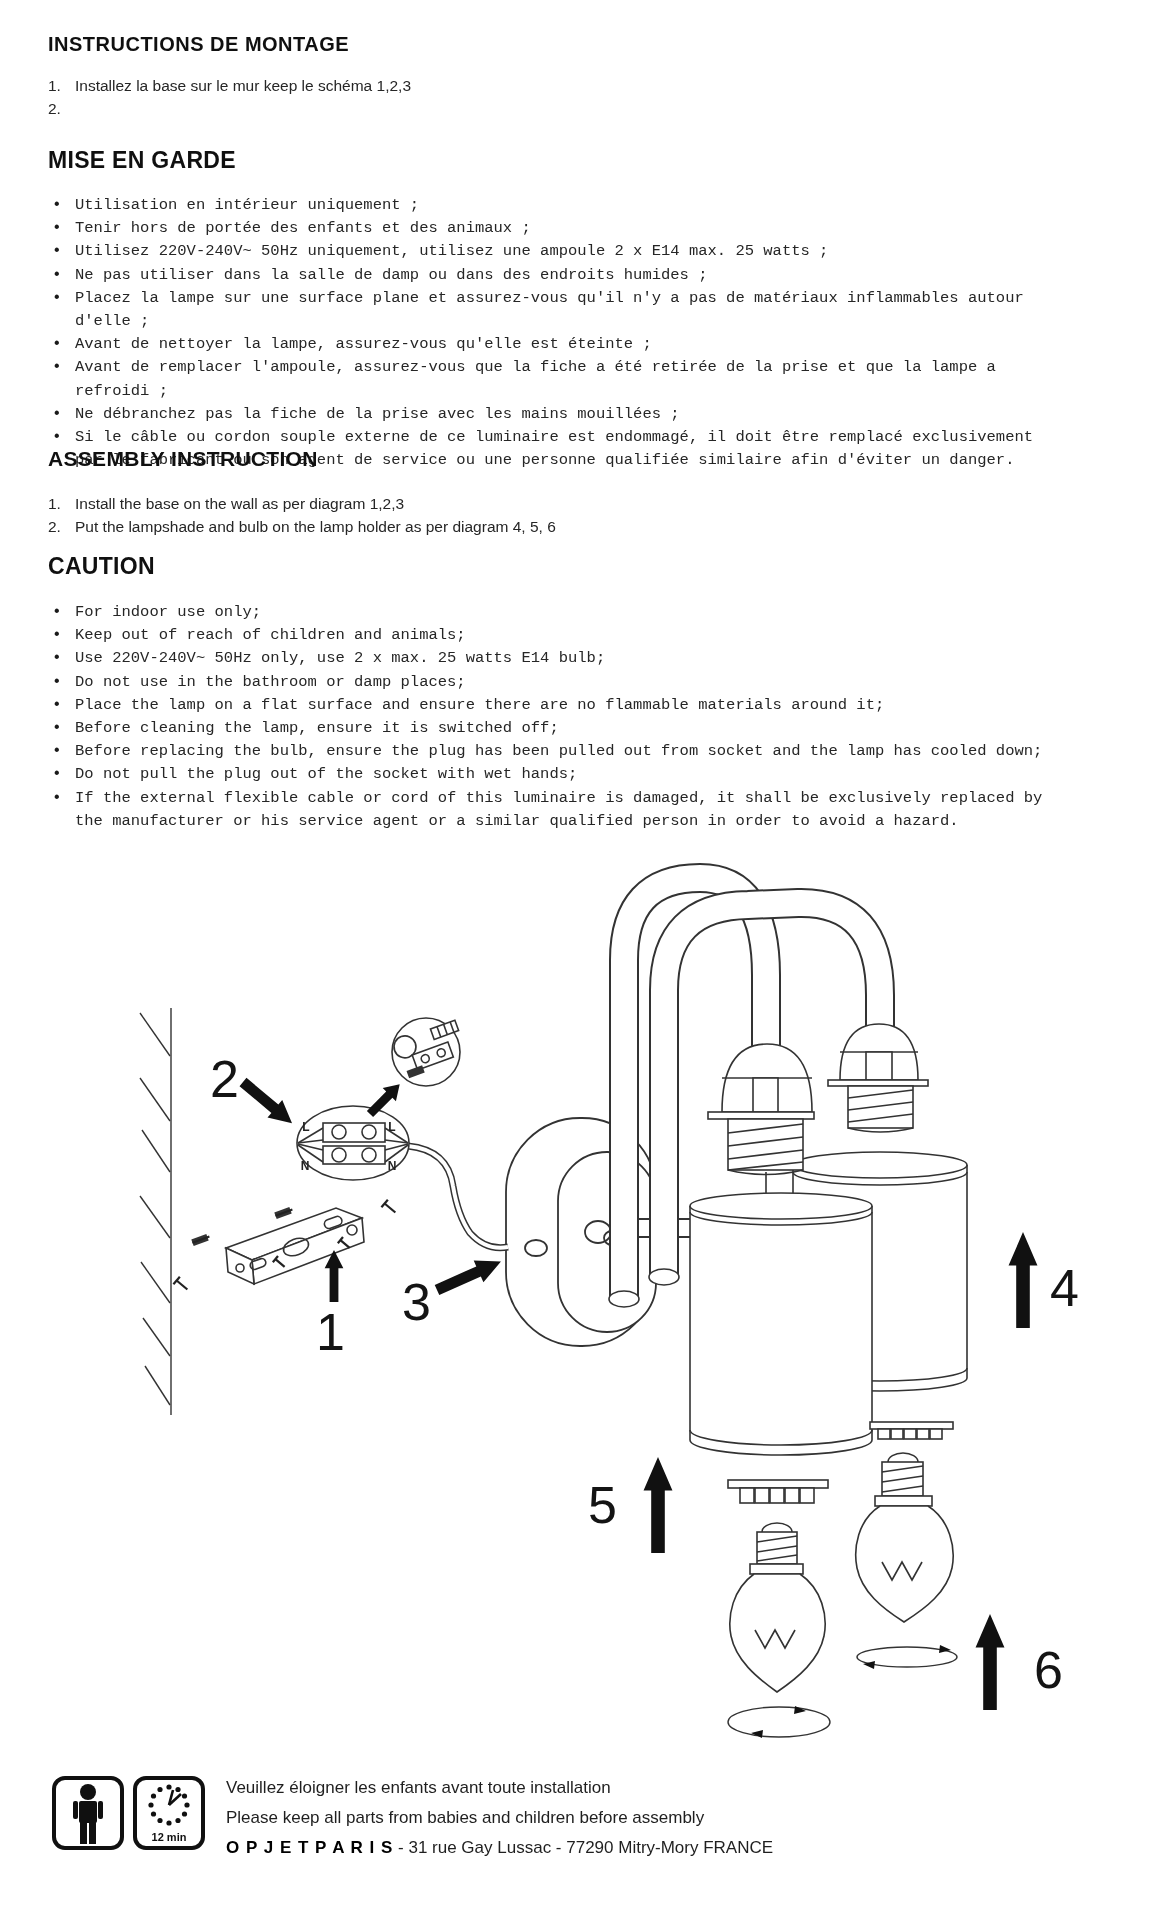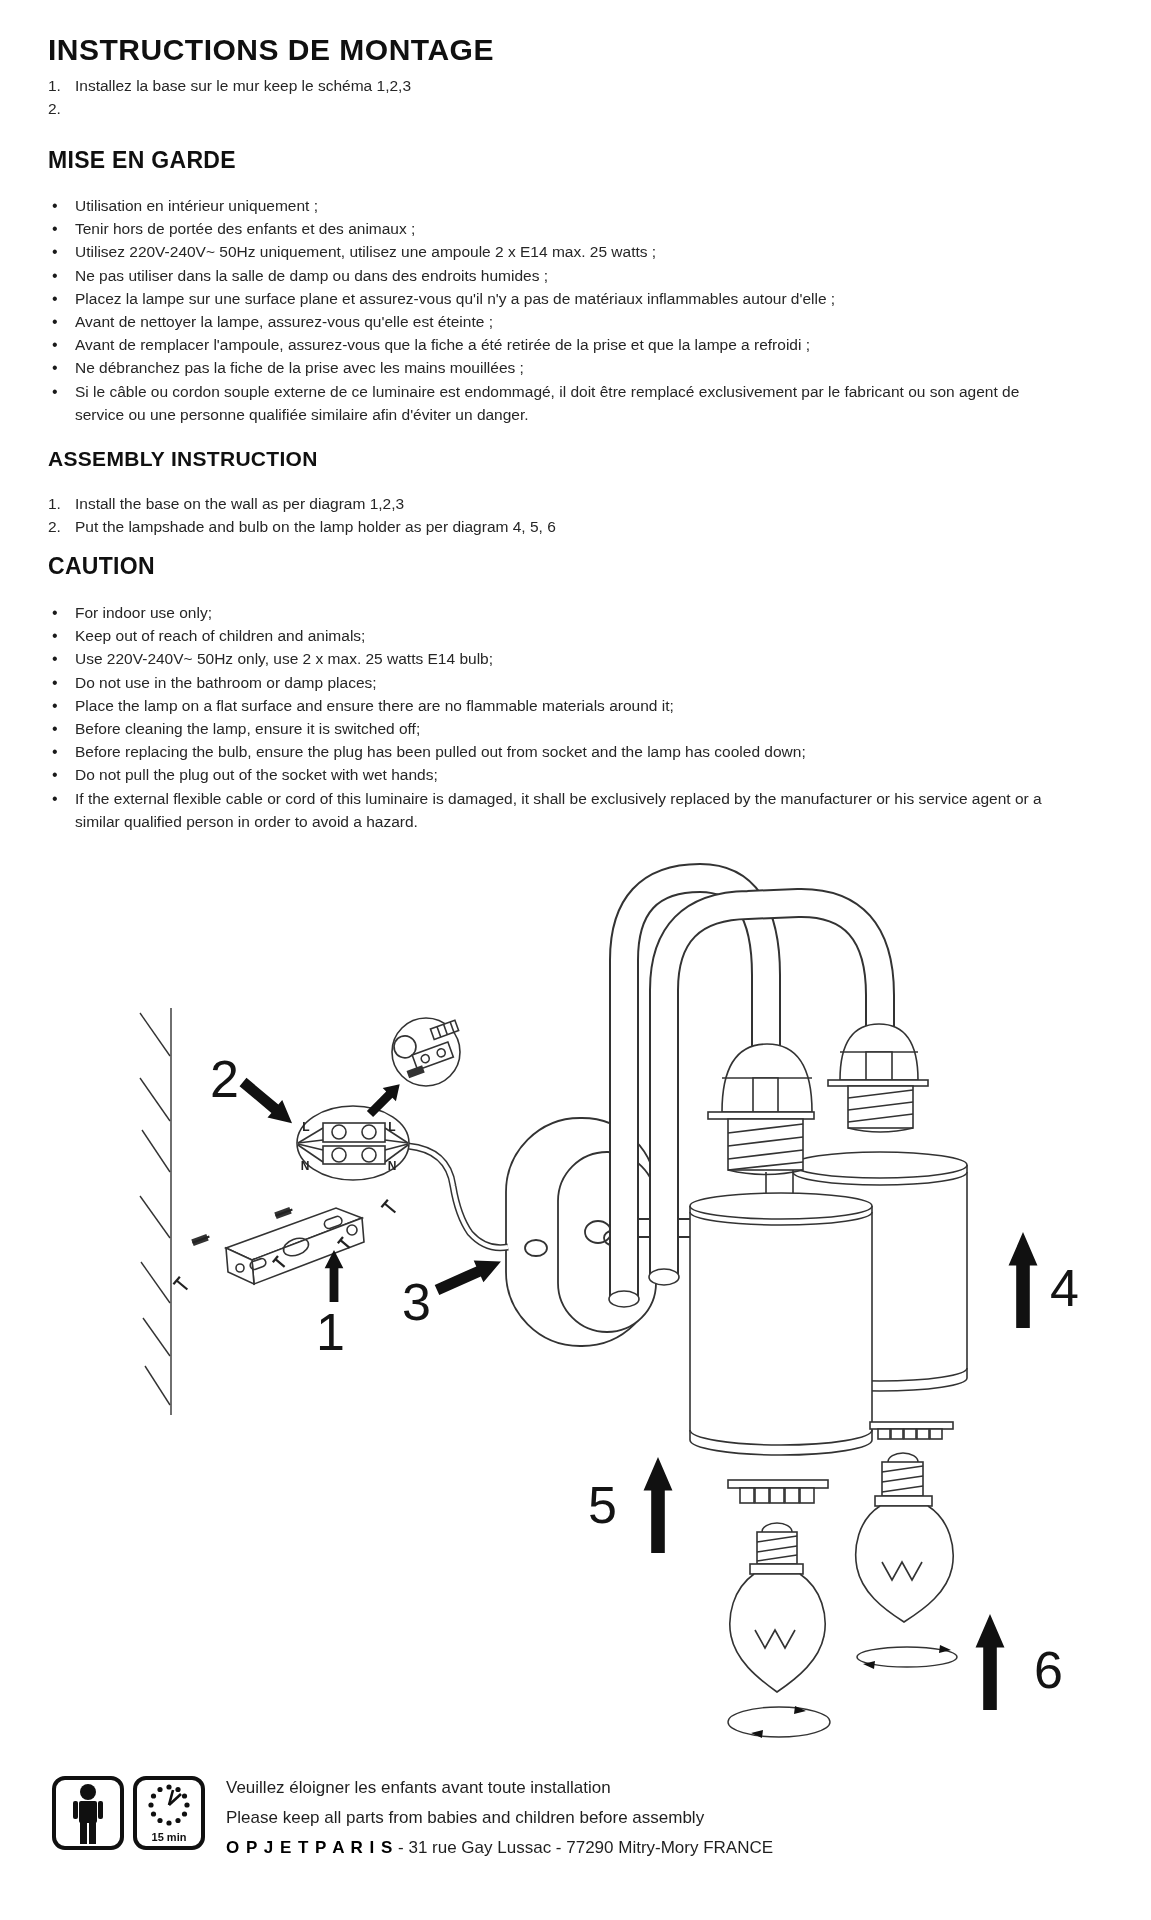--- a/index.html
+++ b/index.html
@@ -1,24 +1,24 @@
 <!DOCTYPE html>
 <html><head>
 <meta charset="utf-8">
 <style>
   html,body{margin:0;padding:0;background:#ffffff;}
   body{width:1151px;height:1920px;position:relative;font-family:"Liberation Sans",sans-serif;color:#2a2a2a;}
   .abs{position:absolute;}
   h1,h2{margin:0;color:#101010;font-weight:bold;}
-  h1{font-size:30px;letter-spacing:.5px;}
+  h1{font-size:20px;letter-spacing:.5px;}
   h2{font-size:23px;letter-spacing:.3px;}
   ol,ul{margin:0;padding:0;list-style:none;font-size:15.5px;line-height:23.2px;color:#262626;}
   ol li{position:relative;padding-left:27px;margin:0;}
   ol li .num{position:absolute;left:0;top:0;}
-  ul li{position:relative;padding-left:27px;margin:0;}
+  ul li{position:relative;padding-left:27px;margin:0;font-family:Liberation Mono, monospace;}
   ul li::before{content:"\2022";position:absolute;left:4px;top:0;font-size:16px;color:#1a1a1a;}
   .textcol{width:1005px;}
   .footer-box{position:absolute;width:64px;height:66px;border:4px solid #101010;border-radius:13px;background:#fff;}
   .footer-text{position:absolute;left:226px;top:3px;font-size:17px;color:#1f1f1f;line-height:30px;white-space:nowrap;}
   .brand{font-weight:bold;letter-spacing:1px;color:#000;}
   .clock-label{position:absolute;left:0;right:0;bottom:3px;text-align:center;font-size:11px;font-weight:bold;color:#101010;}
   svg text.step-num{font-size:52px;fill:#141414;}
   svg text.term{font-size:12px;font-weight:bold;fill:#222;}
   svg{display:block;}
 </style>
@@ -315,21 +315,21 @@
             <circle cx="16.5" cy="34" r="2.6"></circle>
           <circle cx="14" cy="25" r="2.6"></circle>
             <circle cx="16.5" cy="16" r="2.6"></circle>
             <circle cx="23" cy="9.5" r="2.6"></circle>
         </g>
         <g stroke="#101010" stroke-width="2.6" fill="none">
           <line x1="32" y1="25" x2="36" y2="10"></line>
           <line x1="32" y1="25" x2="44" y2="14"></line>
         </g>
       </svg>
-      <div class="clock-label">15 min</div>
+      <div class="clock-label">12 min</div>
     </div>
     <div class="footer-text">
       <div>Veuillez éloigner les enfants avant toute installation</div>
       <div>Please keep all parts from babies and children before assembly</div>
       <div><span class="brand">O P J E T  P A R I S</span><span> - 31 rue Gay Lussac - 77290 Mitry-Mory FRANCE</span></div>
     </div>
   </div>
 
 </div>
 

